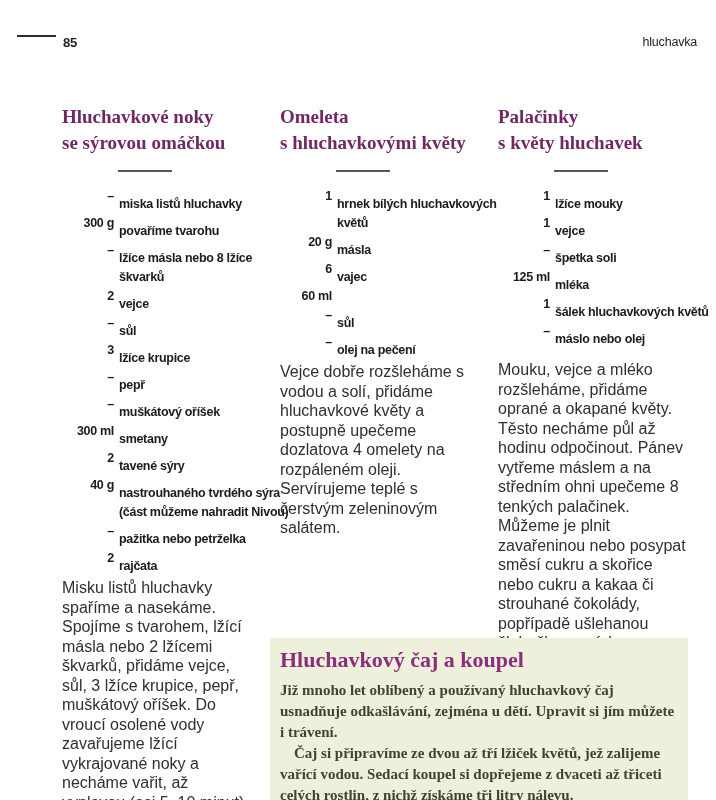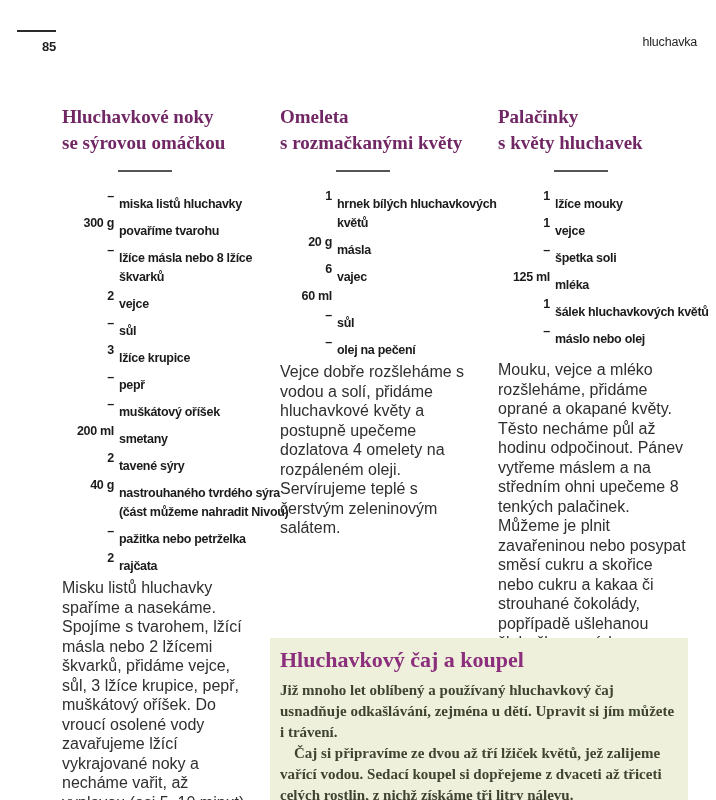--- a/index.html
+++ b/index.html
@@ -5,21 +5,21 @@
   html,body { margin:0; padding:0; background:#ffffff; }
   .page {
     position:relative; width:716px; height:800px; background:#ffffff;
     font-family:"Liberation Sans", sans-serif; overflow:hidden;
     color:#222;
   }
 
   
   .header { position:absolute; top:34px; left:17px; right:19px; height:16px;
     display:flex; justify-content:space-between; align-items:center; }
-  .folio { display:flex; align-items:flex-end; gap:7px;flex-direction:column; }
+  .folio { display:flex; align-items:flex-start; gap:7px; }
   .folio-rule { width:39px; height:2px; background:#2b2b2b; }
   .page-number { font-size:13px; font-weight:700; letter-spacing:-0.2px; color:#1f1f1f; }
   .running-head { font-size:12.5px; font-weight:400; letter-spacing:-0.2px; color:#1f1f1f; }
 
   
   .columns { position:absolute; left:62px; top:100px; width:624px;
     display:grid; grid-template-columns:188px 188px 188px; column-gap:30px; }
   .recipe { position:relative; }
   .recipe-title {
     font-family:"Liberation Serif", serif; font-weight:600;
@@ -90,21 +90,21 @@
           </li>
           <li class="ing">
             <span class="qty">–</span>
             <span class="name">pepř</span>
           </li>
           <li class="ing">
             <span class="qty">–</span>
             <span class="name">muškátový oříšek</span>
           </li>
           <li class="ing">
-            <span class="qty">200 ml</span>
+            <span class="qty">300 ml</span>
             <span class="name">smetany</span>
           </li>
           <li class="ing">
             <span class="qty">2</span>
             <span class="name">tavené sýry</span>
           </li>
           <li class="ing">
             <span class="qty">40 g</span>
             <span class="name">nastrouhaného tvrdého sýra
 (část můžeme nahradit Nivou)</span>
@@ -116,21 +116,21 @@
           <li class="ing">
             <span class="qty">2</span>
             <span class="name">rajčata</span>
           </li>
         </ul>
       <p class="instructions">Misku listů hluchavky spaříme a nasekáme. Spojíme s tvarohem, lžící másla nebo 2 lžícemi škvarků, přidáme vejce, sůl, 3 lžíce krupice, pepř, muškátový oříšek. Do vroucí osolené vody zavařujeme lžící vykrajované noky a necháme vařit, až vyplavou (asi 5–10 minut). Mezitím zahřejeme smetanu, rozpustíme v ní tavené sýry, jemně nastrouhaný tvrdý sýr, osolíme a krátce povaříme. Ochutíme pažitkou či petrželkou, nakonec přidáme nasekaná rajčata a dále nevaříme. Noky přeléváme omáčkou.</p>
     </section>
 
     <section class="recipe">
       <h2 class="recipe-title">Omeleta
-s rozmačkanými květy</h2>
+s hluchavkovými květy</h2>
       <div class="sep"></div>
       <ul class="ingredients">
           <li class="ing">
             <span class="qty">1</span>
             <span class="name">hrnek bílých hluchavkových
 květů</span>
           </li>
           <li class="ing">
             <span class="qty">20 g</span>
             <span class="name">másla</span>

